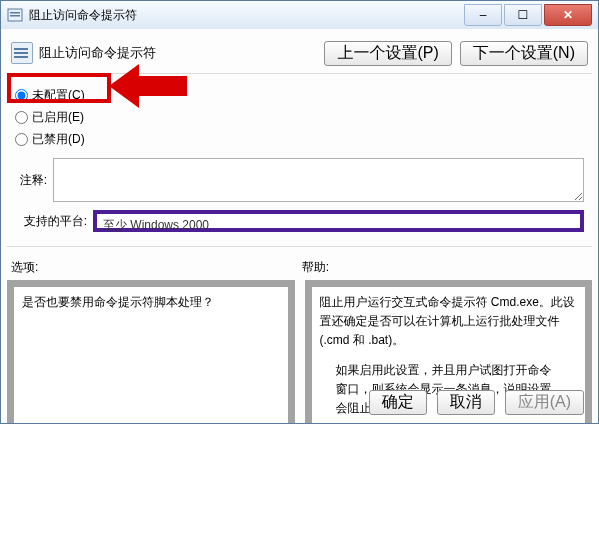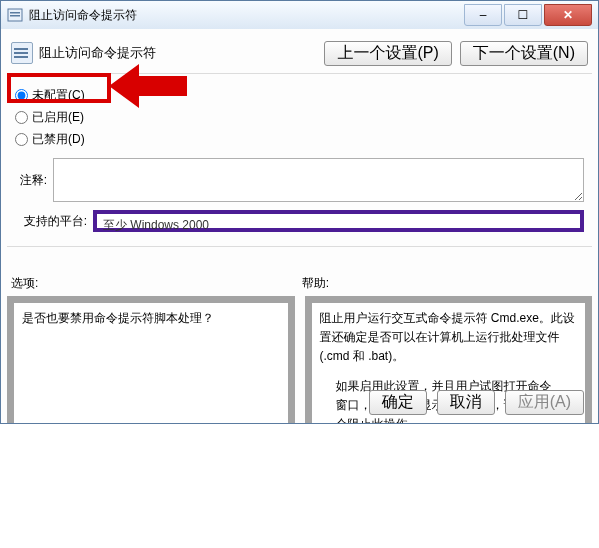--- a/index.html
+++ b/index.html
@@ -28,21 +28,21 @@
   .config-area { display:flex;flex-direction:column; }
   .config-left { width:100px; padding:4px 4px 4px 8px; position:relative; }
   .radio-row { display:flex; align-items:center; height:22px; gap:4px; }
   .radio-row input { margin:0; }
   .config-right { flex:1; padding:4px 8px 4px 0; }
   .field-row { display:flex; align-items:center; margin-bottom:8px; }
   .field-label { width:100px; text-align:right; padding-right:6px; }
   .text-input { flex:1; height:44px; border:1px solid #b0b0b0; background:#fff; padding:4px; box-sizing:border-box; }
   .platform-input { flex:1; height:22px; border:4px solid #4c1d95; background:#fff; padding:2px 6px; box-sizing:border-box; line-height:18px; color:#333; }
 
-  .section-labels { display:flex; margin-top:28px; margin-bottom:4px; }
+  .section-labels { display:flex; margin-top:12px; margin-bottom:4px; }
   .section-labels .lbl { width:49%; padding-left:4px; }
 
   .panels { display:flex; gap:10px; height:290px; }
   .panel { flex:1; border:7px solid #a3a3a3; background:#fff; padding:6px 8px; overflow:auto; box-sizing:border-box; line-height:1.6; }
 
   .footer { position:absolute; right:14px; bottom:8px; display:flex; gap:10px; align-items:flex-start; }
 
   
   .callout { position:absolute; border:4px solid #d80000; pointer-events:none; }
   #callout-radio { left:6px; top:72px; width:96px; height:22px; }

